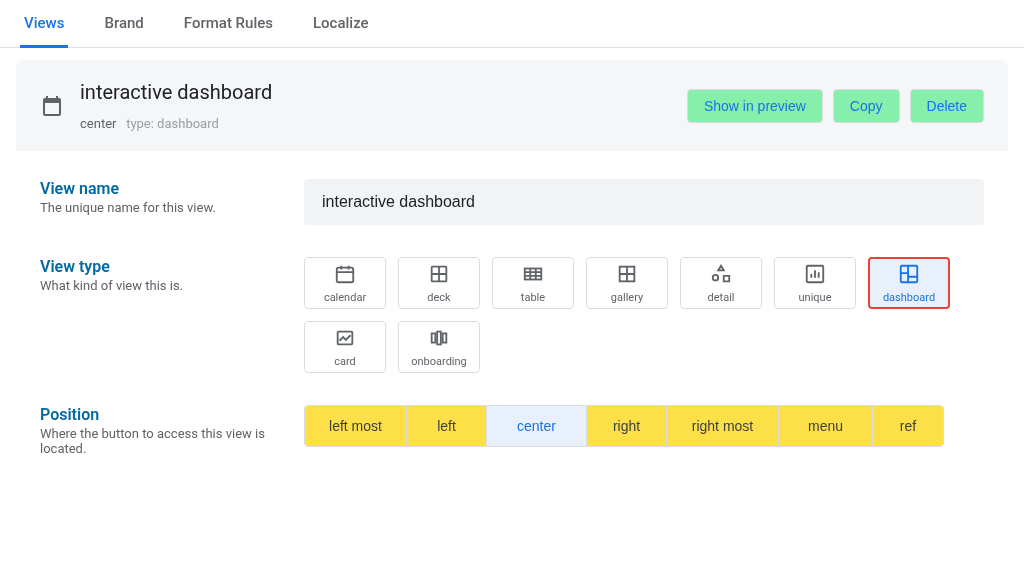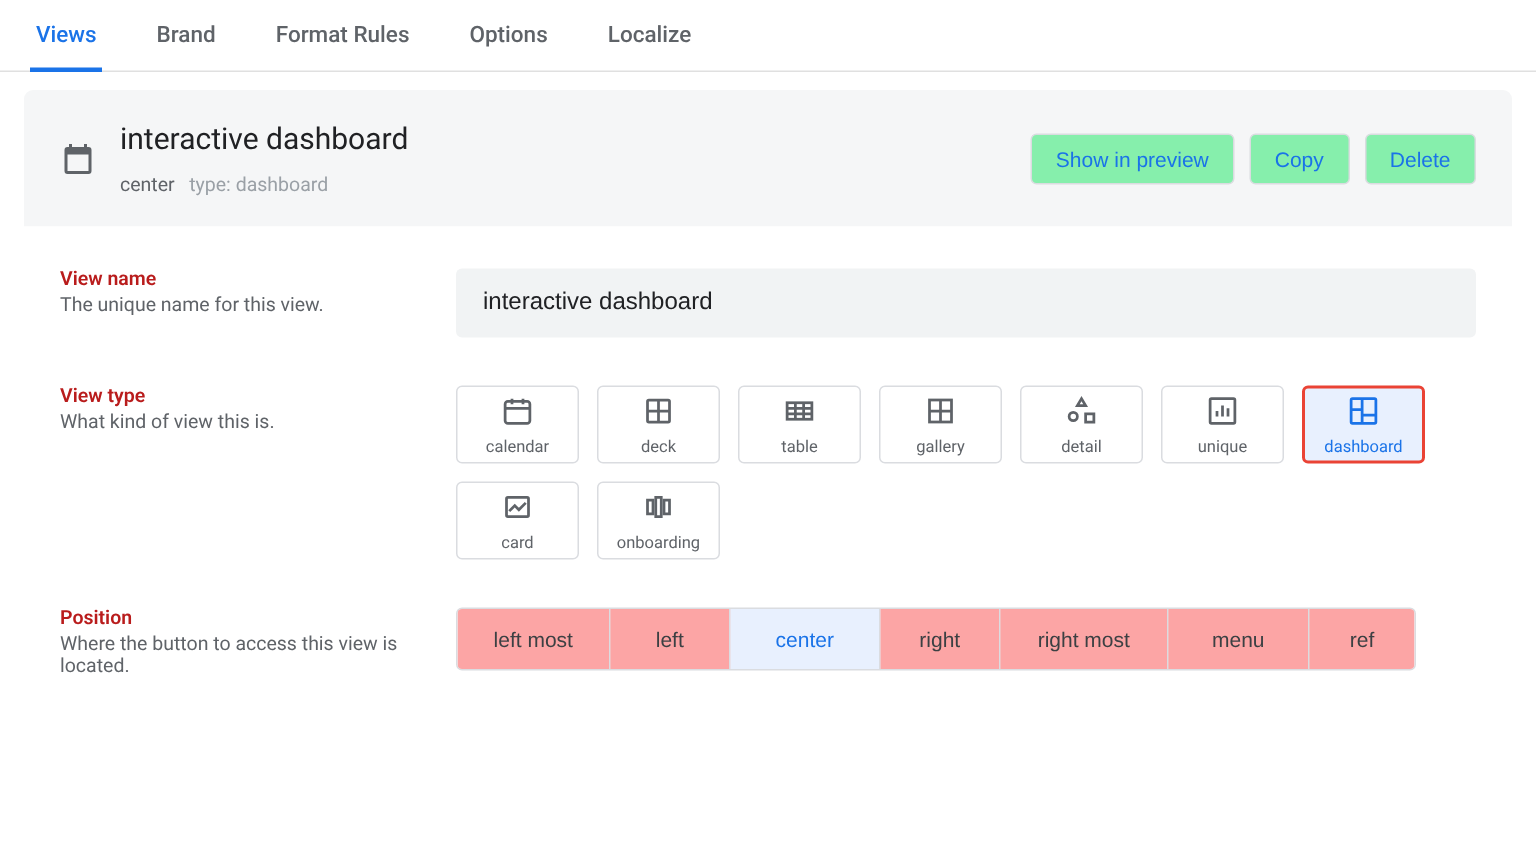--- a/index.html
+++ b/index.html
@@ -86,23 +86,23 @@
     .field-row {
       display: flex;
       margin-bottom: 32px;
       gap: 24px;
     }
     .field-label-col {
       width: 240px;
       flex-shrink: 0;
     }
     .field-label {
-      font-size: 13px;
+      font-size: 16px;
       font-weight: 600;
-      color: #b91c1c;
+      color: #0369a1;
     }
     .field-desc {
       font-size: 13px;
       color: #5f6368;
       margin-top: 2px;
     }
     .field-input-col {
       flex: 1;
     }
     .text-input {
@@ -146,42 +146,41 @@
     .pos-row {
       display: flex;
       border: 1px solid #dadce0;
       border-radius: 4px;
       overflow: hidden;
       width: fit-content;
     }
     .pos-btn {
       border: none;
       border-right: 1px solid #dadce0;
-      background: #fca5a5;
+      background: #fde047;
       color: #3c4043;
       font-size: 14px;
       padding: 12px 0;
       cursor: pointer;
       text-align: center;
     }
     .pos-btn:last-child { border-right: none; }
     .pos-btn.selected {
       background: #e8f0fe;
       color: #1a73e8;
       font-weight: 500;
     }
   </style>
 </head>
 <body>
 
 <nav class="tabs">
   <div class="tab active">Views</div>
   <div class="tab">Brand</div>
   <div class="tab">Format Rules</div>
-  <div class="tab">Options</div>
   <div class="tab">Localize</div>
 </nav>
 
 <div class="header">
   <div class="header-left">
     <span class="header-icon">
       <svg viewBox="0 0 24 24" fill="currentColor">
           <path d="M19 4h-1V2h-2v2H8V2H6v2H5a2 2 0 0 0-2 2v14a2 2 0 0 0 2 2h14a2 2 0 0 0 2-2V6a2 2 0 0 0-2-2zm0 16H5V9h14v11z"></path>
         </svg>
     </span>

